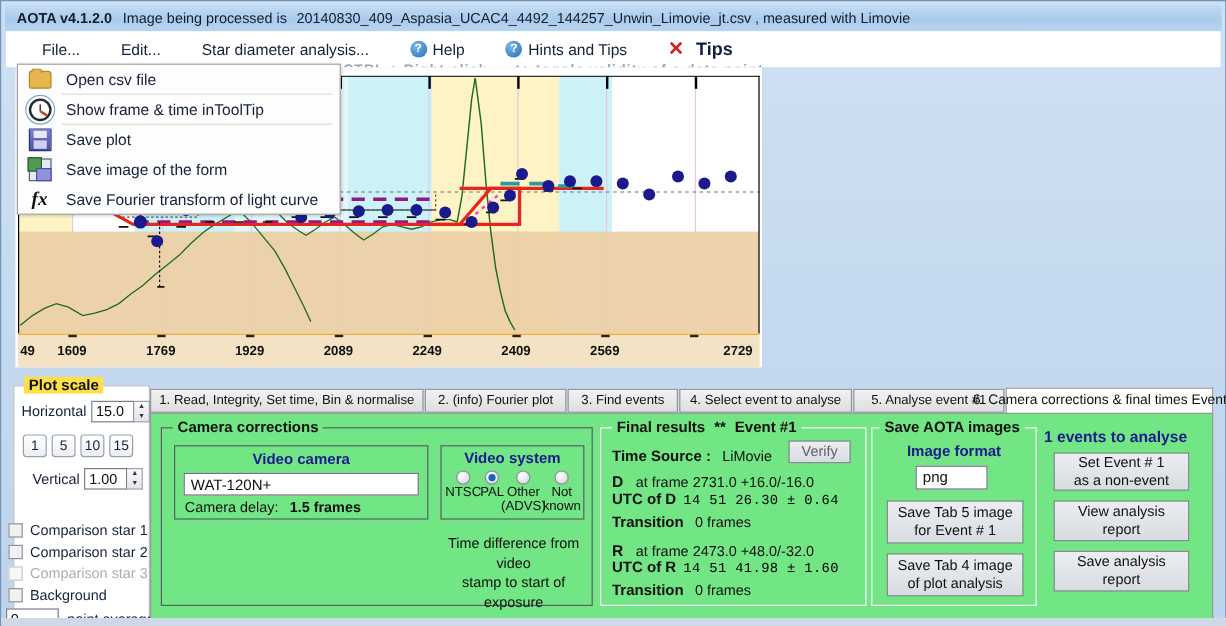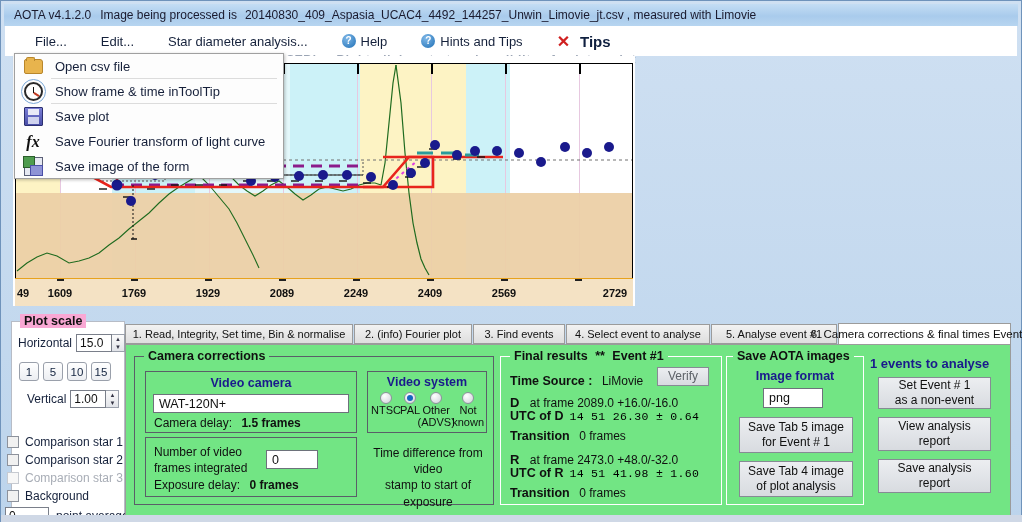--- a/index.html
+++ b/index.html
@@ -16,21 +16,21 @@
     border:1px solid #6f93bb;
   }
   
   .titlebar{
     position:absolute;left:3px;top:3px;width:1014px;height:22px;
     background:linear-gradient(180deg,#c4ddf4 0%,#a9cbec 55%,#b7d5f0 100%);
     font-size:12px;color:#1a1a2e;
     display:flex;align-items:center;
     white-space:nowrap;overflow:hidden;
   }
-  .titlebar .t-ver{font-weight:400;padding-left:10px;}
+  .titlebar .t-ver{font-weight:700;padding-left:10px;}
   .titlebar .t-lab{padding-left:9px;}
   .titlebar .t-file{padding-left:8px;}
   .titlebar .t-meas{padding-left:3px;}
 
   
   .menubar{
     position:absolute;left:4px;top:25px;width:1012px;height:30px;
     background:#ffffff;
     display:flex;align-items:center;
     font-size:13px;color:#15213b;
@@ -132,21 +132,21 @@
 
   
   .bottom{position:absolute;left:0;top:308px;width:1022px;height:214px;}
 
   
   .grp-plotscale{
     position:absolute;left:10px;top:12px;width:112px;height:196px;
     border:1px solid #b7bcc6;background:#ffffff;
   }
   .grp-title{
-    position:absolute;top:-8px;left:8px;background:#f9a8d4;padding:0 4px;
+    position:absolute;top:-8px;left:8px;background:#fde047;padding:0 4px;
     font-size:12.5px;font-weight:bold;color:#111;white-space:nowrap;
   }
   .ps-row{position:absolute;display:flex;align-items:center;font-size:12px;color:#15213b;}
   .spin{
     width:36px;height:18px;border:1px solid #7a7f8a;background:#fff;
     font-size:12px;color:#101010;display:flex;align-items:center;padding-left:3px;box-sizing:border-box;
   }
   .spinbtns{
     width:13px;height:18px;border:1px solid #9aa0ab;border-left:none;
     background:linear-gradient(180deg,#fbfbfb,#e2e4e9);
@@ -430,28 +430,28 @@
       <span class="dd-txt">Show frame &amp; time inToolTip</span>
       <span class="dd-sep"></span>
     </div>
     <div class="dd-row">
       <span class="dd-ico">
           <span class="ico-disk"></span>
         </span>
       <span class="dd-txt">Save plot</span>
     </div>
     <div class="dd-row">
-      <span class="dd-ico ico-fx">fx</span>
-      <span class="dd-txt">Save Fourier transform of light curve</span>
-    </div>
-    <div class="dd-row">
       <span class="dd-ico">
           <span class="ico-form"></span>
         </span>
       <span class="dd-txt">Save image of the form</span>
+    </div>
+    <div class="dd-row">
+      <span class="dd-ico ico-fx">fx</span>
+      <span class="dd-txt">Save Fourier transform of light curve</span>
     </div>
   </div>
 
   <div class="bottom">
 
     <div class="grp-plotscale">
       <div class="grp-title">Plot scale</div>
 
       <div class="ps-row" style="left:6px;top:12px;">
         <span>Horizontal</span>
@@ -516,31 +516,20 @@
 
         <div class="inner" style="left:10px;top:14px;width:212px;height:62px;">
           <div class="lbl-blue" style="position:absolute;left:0;top:4px;width:100%;text-align:center;">Video camera</div>
           <div class="selbox" style="position:absolute;left:7px;top:22px;width:196px;height:19px;">WAT-120N+</div>
           <div class="bodytxt" style="position:absolute;left:8px;top:44px;">
             <span>Camera delay:</span>
             <span class="bold" style="margin-left:6px;">1.5 frames</span>
           </div>
         </div>
 
-        <div class="inner" style="left:10px;top:80px;width:212px;height:60px;">
-          <div class="bodytxt" style="position:absolute;left:8px;top:6px;line-height:1.35;">
-            <span>Number of video</span><br>
-            <span>frames integrated</span>
-          </div>
-          <div class="selbox" style="position:absolute;left:120px;top:12px;width:52px;height:19px;">0</div>
-          <div class="bodytxt" style="position:absolute;left:8px;top:40px;">
-            <span>Exposure delay:</span>
-            <span class="bold" style="margin-left:6px;">0 frames</span>
-          </div>
-        </div>
 
         <div class="inner" style="left:232px;top:14px;width:120px;height:62px;">
           <div class="lbl-blue" style="position:absolute;left:0;top:3px;width:100%;text-align:center;">Video system</div>
           <div style="position:absolute;left:4px;top:20px;width:112px;display:flex;justify-content:space-between;">
             <div style="width:28px;display:flex;flex-direction:column;align-items:center;">
               <span class="radio"></span>
               <span class="bodytxt" style="font-size:11px;">NTSC</span>
             </div>
             <div style="width:24px;display:flex;flex-direction:column;align-items:center;">
               <span class="radio on"></span>
@@ -574,21 +563,21 @@
         </div>
 
         <div style="position:absolute;left:9px;top:14px;">
           <span class="bodytxt bold" style="font-size:12.5px;">Time Source :</span>
           <span class="bodytxt" style="margin-left:5px;">LiMovie</span>
         </div>
         <div class="btn" style="position:absolute;left:156px;top:10px;width:52px;height:19px;color:#5d6268;">Verify</div>
 
         <div style="position:absolute;left:9px;top:36px;">
           <span class="bodytxt bold" style="font-size:13px;">D</span>
-          <span class="bodytxt" style="margin-left:6px;">at frame 2089.0 +16.0/-16.0</span>
+          <span class="bodytxt" style="margin-left:6px;">at frame 2731.0 +16.0/-16.0</span>
         </div>
         <div style="position:absolute;left:9px;top:52px;display:flex;align-items:baseline;">
           <span class="bodytxt bold" style="font-size:12.5px;">UTC of D</span>
           <span class="monosp" style="margin-left:6px;">14 51 26.30 ± 0.64</span>
         </div>
         <div style="position:absolute;left:9px;top:69px;">
           <span class="bodytxt bold" style="font-size:12.5px;">Transition</span>
           <span class="bodytxt" style="margin-left:5px;">0 frames</span>
         </div>
 

